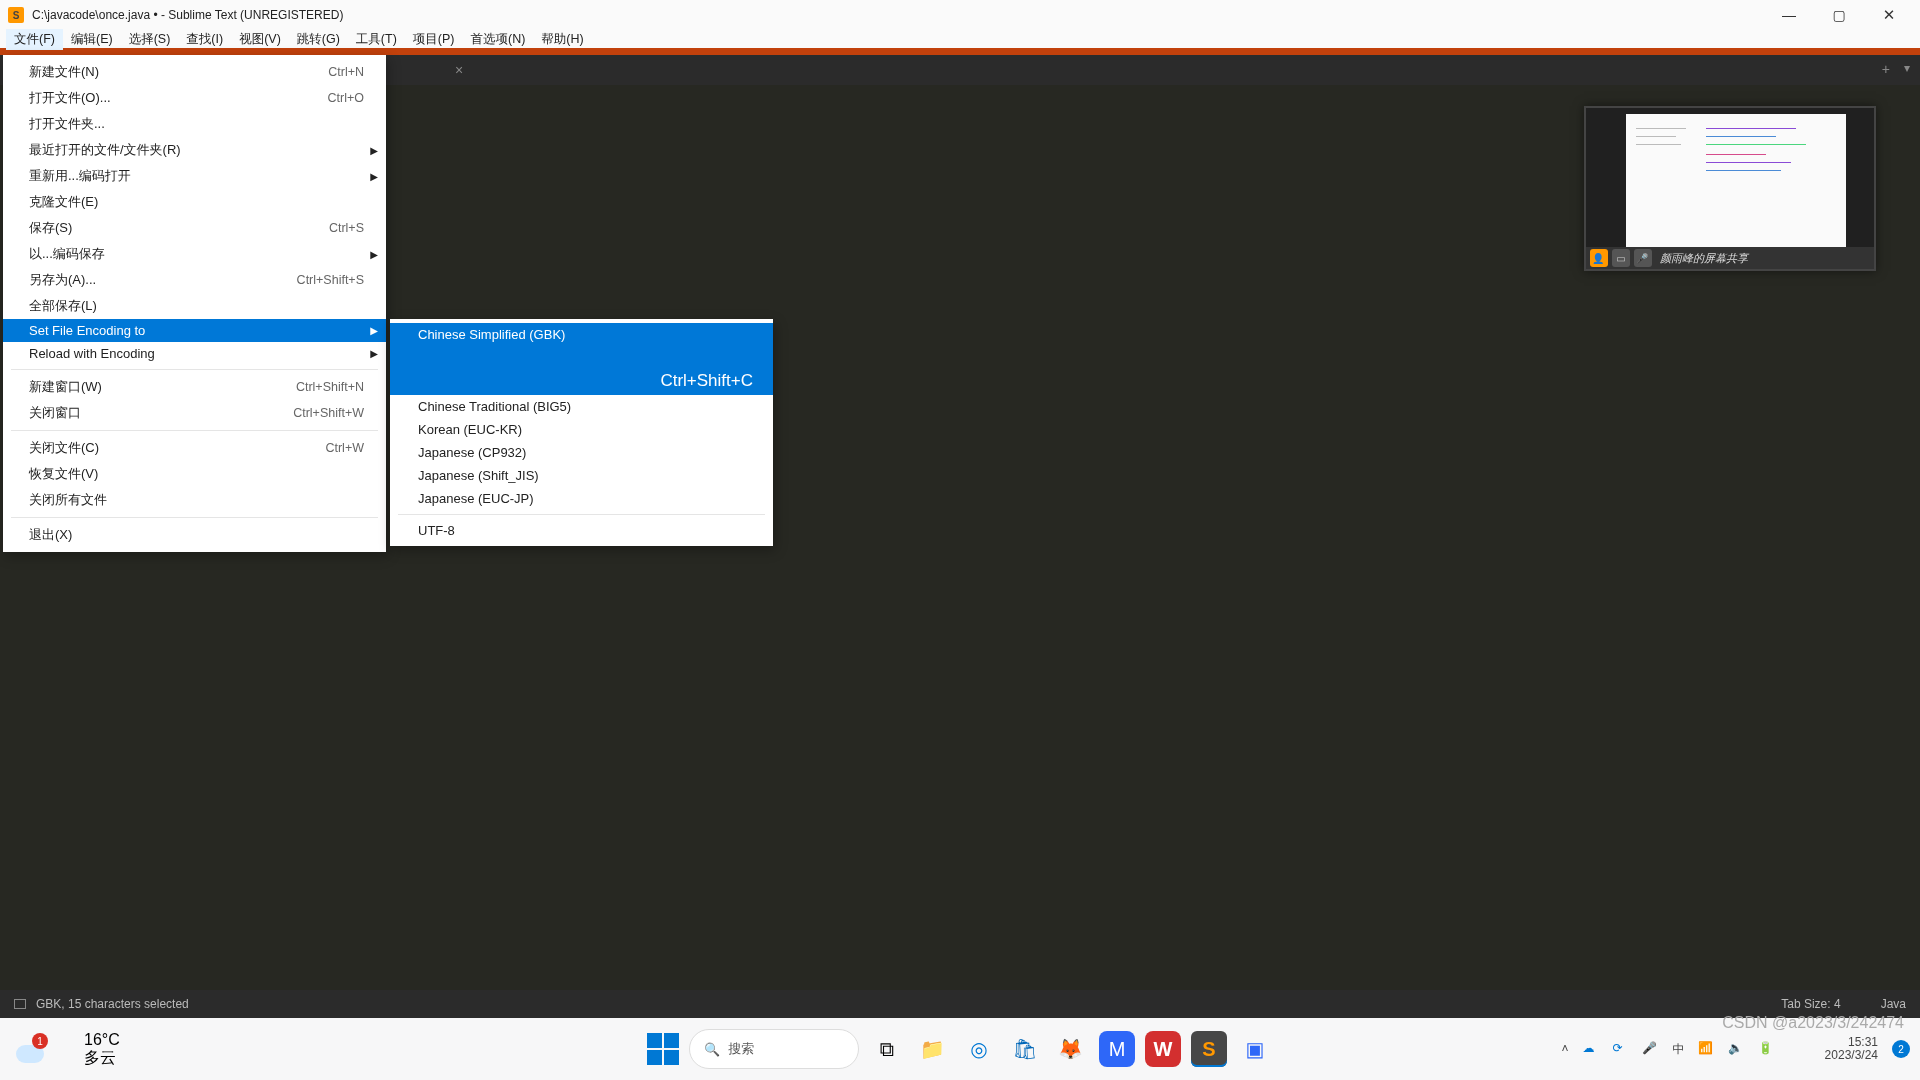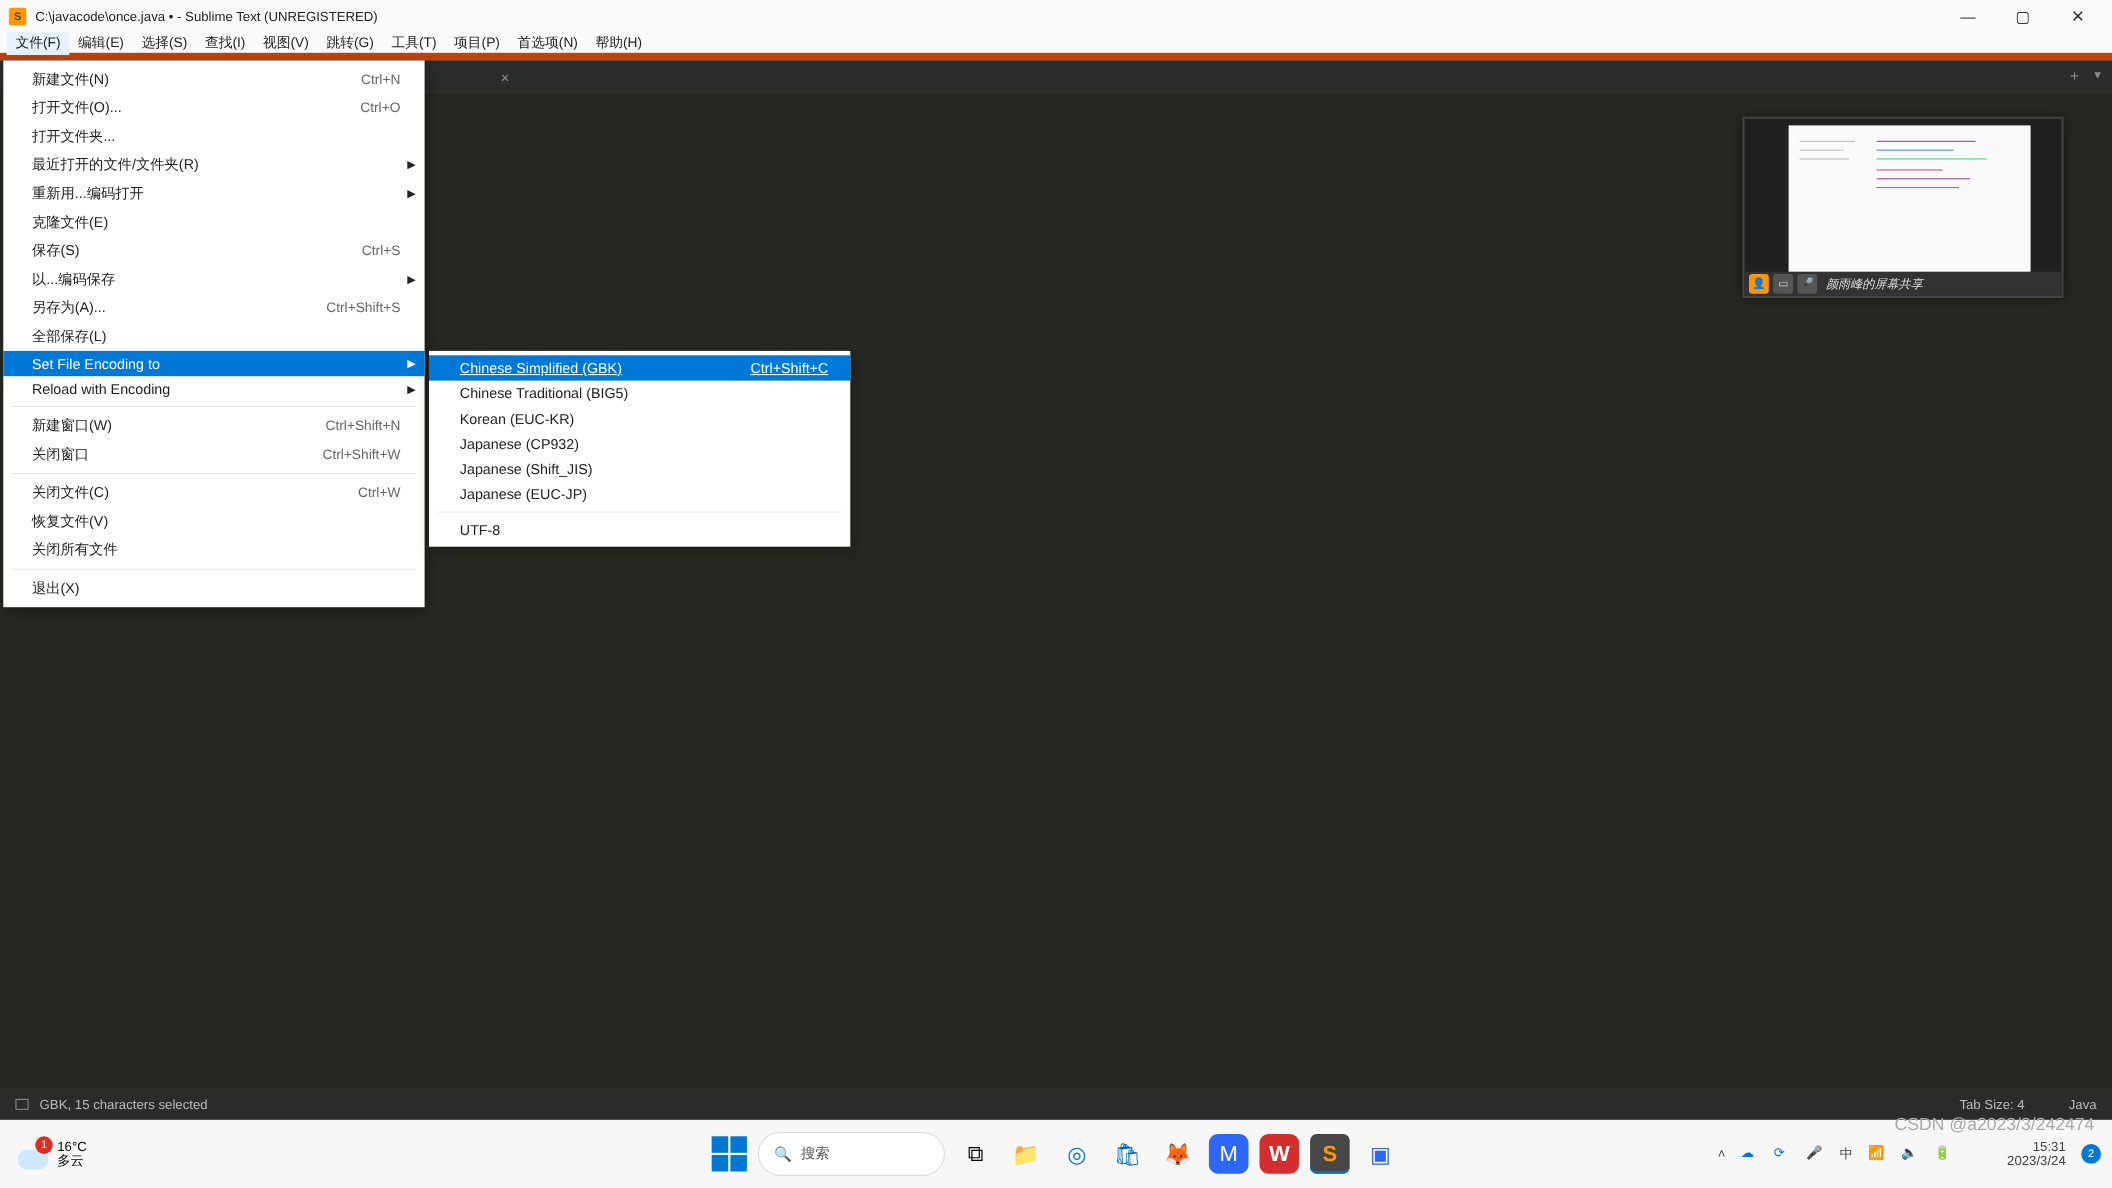--- a/index.html
+++ b/index.html
@@ -39,22 +39,22 @@
     .dropdown { position:absolute; top:55px; left:3px; width: 383px; background:#fff; box-shadow: 2px 4px 12px rgba(0,0,0,0.3); z-index: 100; font-size:13px; padding: 4px 0;}
     .dropdown .sep { height:1px; background:#e5e5e5; margin:4px 8px; }
     .dropdown .dd-item { display:flex; justify-content:space-between; align-items:center; padding: 4px 22px 4px 26px; color:#222; position:relative;}
     .dropdown .dd-item.highlighted { background:#0078d7; color:#fff; }
     .dropdown .dd-item .shortcut { color:#666; font-size:12.5px; }
     .dropdown .dd-item .sub-arrow { position:absolute; right:8px; font-size:10px;}
 
     
     .subdrop { position:absolute; top:319px; left:390px; width: 383px; background:#fff; box-shadow: 2px 4px 12px rgba(0,0,0,0.3); z-index:101; font-size:13px; padding: 4px 0;}
     .subdrop .dd-item { display:flex; justify-content:space-between; padding:4px 20px 4px 28px; color:#222;}
-    .subdrop .dd-item.highlighted { background:#0078d7; color:#fff;text-decoration:underline; }
-    .subdrop .dd-item .shortcut { font-size:13px; }
+    .subdrop .dd-item.highlighted { background:#0078d7; color:#fff; }
+    .subdrop .dd-item .shortcut { font-size:17px;margin-top:44px; }
     .subdrop .sep { height:1px; background:#e5e5e5; margin:4px 8px; }
 
     
     .share-overlay { position:absolute; top:106px; right:44px; width:292px; height:165px; background:#202020; border:2px solid #444; box-shadow:0 0 10px rgba(0,0,0,0.5); z-index:200;}
     .share-img { position:absolute; top:6px; left:40px; width:220px; height:135px; background:#fafafa; }
     .share-bar { position:absolute; bottom:0; left:0; right:0; height:22px; background:#333; display:flex; align-items:center; gap:4px; padding-left:4px;}
     .share-ico { width:18px; height:18px; background:#ff9800; border-radius:3px; font-size:10px; display:flex;align-items:center;justify-content:center;}
     .share-ico.b2{background:#555;color:#ccc;}
     .share-ico.b3{background:#555;color:#ccc;}
     .share-text { color:#ddd; font-size:11px; margin-left:4px;font-style:italic;}
@@ -65,21 +65,21 @@
     .statusbar .sb-left{ display:flex; gap:10px; align-items:center;}
     .statusbar .sb-right { display:flex; gap:40px;}
     .sb-icon{width:12px;height:10px;border:1px solid #888;}
 
     
     .taskbar { position:absolute; bottom:0; left:0; right:0; height:62px; background:#f7f7f8; display:flex; align-items:center; }
     .weather { display:flex; align-items:center; gap:8px; margin-left:16px;}
     .weather-ico{ position:relative; width:28px; height:28px;}
     .weather-cloud{ position:absolute; bottom:0; width:28px; height:18px; background:#cfe8ff; border-radius:10px;}
     .weather-badge{position:absolute; top:-2px; right:-4px; width:16px;height:16px; background:#d93025;border-radius:50%;color:#fff;font-size:10px;display:flex;align-items:center;justify-content:center;}
-    .weather-txt{font-size:12px; line-height:1.1;}
+    .weather-txt{font-size:16px; line-height:1.1;margin-left:32px;}
 
     .tb-center{ position:absolute; left:50%; transform:translateX(-50%); display:flex; align-items:center; gap:10px;}
     .tb-start{ width:32px; height:32px; display:grid; grid-template-columns:1fr 1fr; grid-template-rows:1fr 1fr; gap:2px;}
     .tb-start div{background:#0078d4;}
     .tb-search{ width:170px; height:40px; background:#fff; border:1px solid #ddd; border-radius:20px; display:flex; align-items:center; padding:0 14px; gap:8px; font-size:13px; color:#555;}
     .tb-app{ width:36px;height:36px; display:flex;align-items:center;justify-content:center; border-radius:6px; font-size:20px;}
     .tb-app.active{ background:#e5e5e5; box-shadow: inset 0 -2px 0 #0078d4;}
 
     .tb-right{ position:absolute; right:10px; display:flex; align-items:center; gap:14px; font-size:12px; color:#444;}
     .tb-right .clock{ text-align:right; font-size:12px; line-height:1.1;margin-left:36px;}

